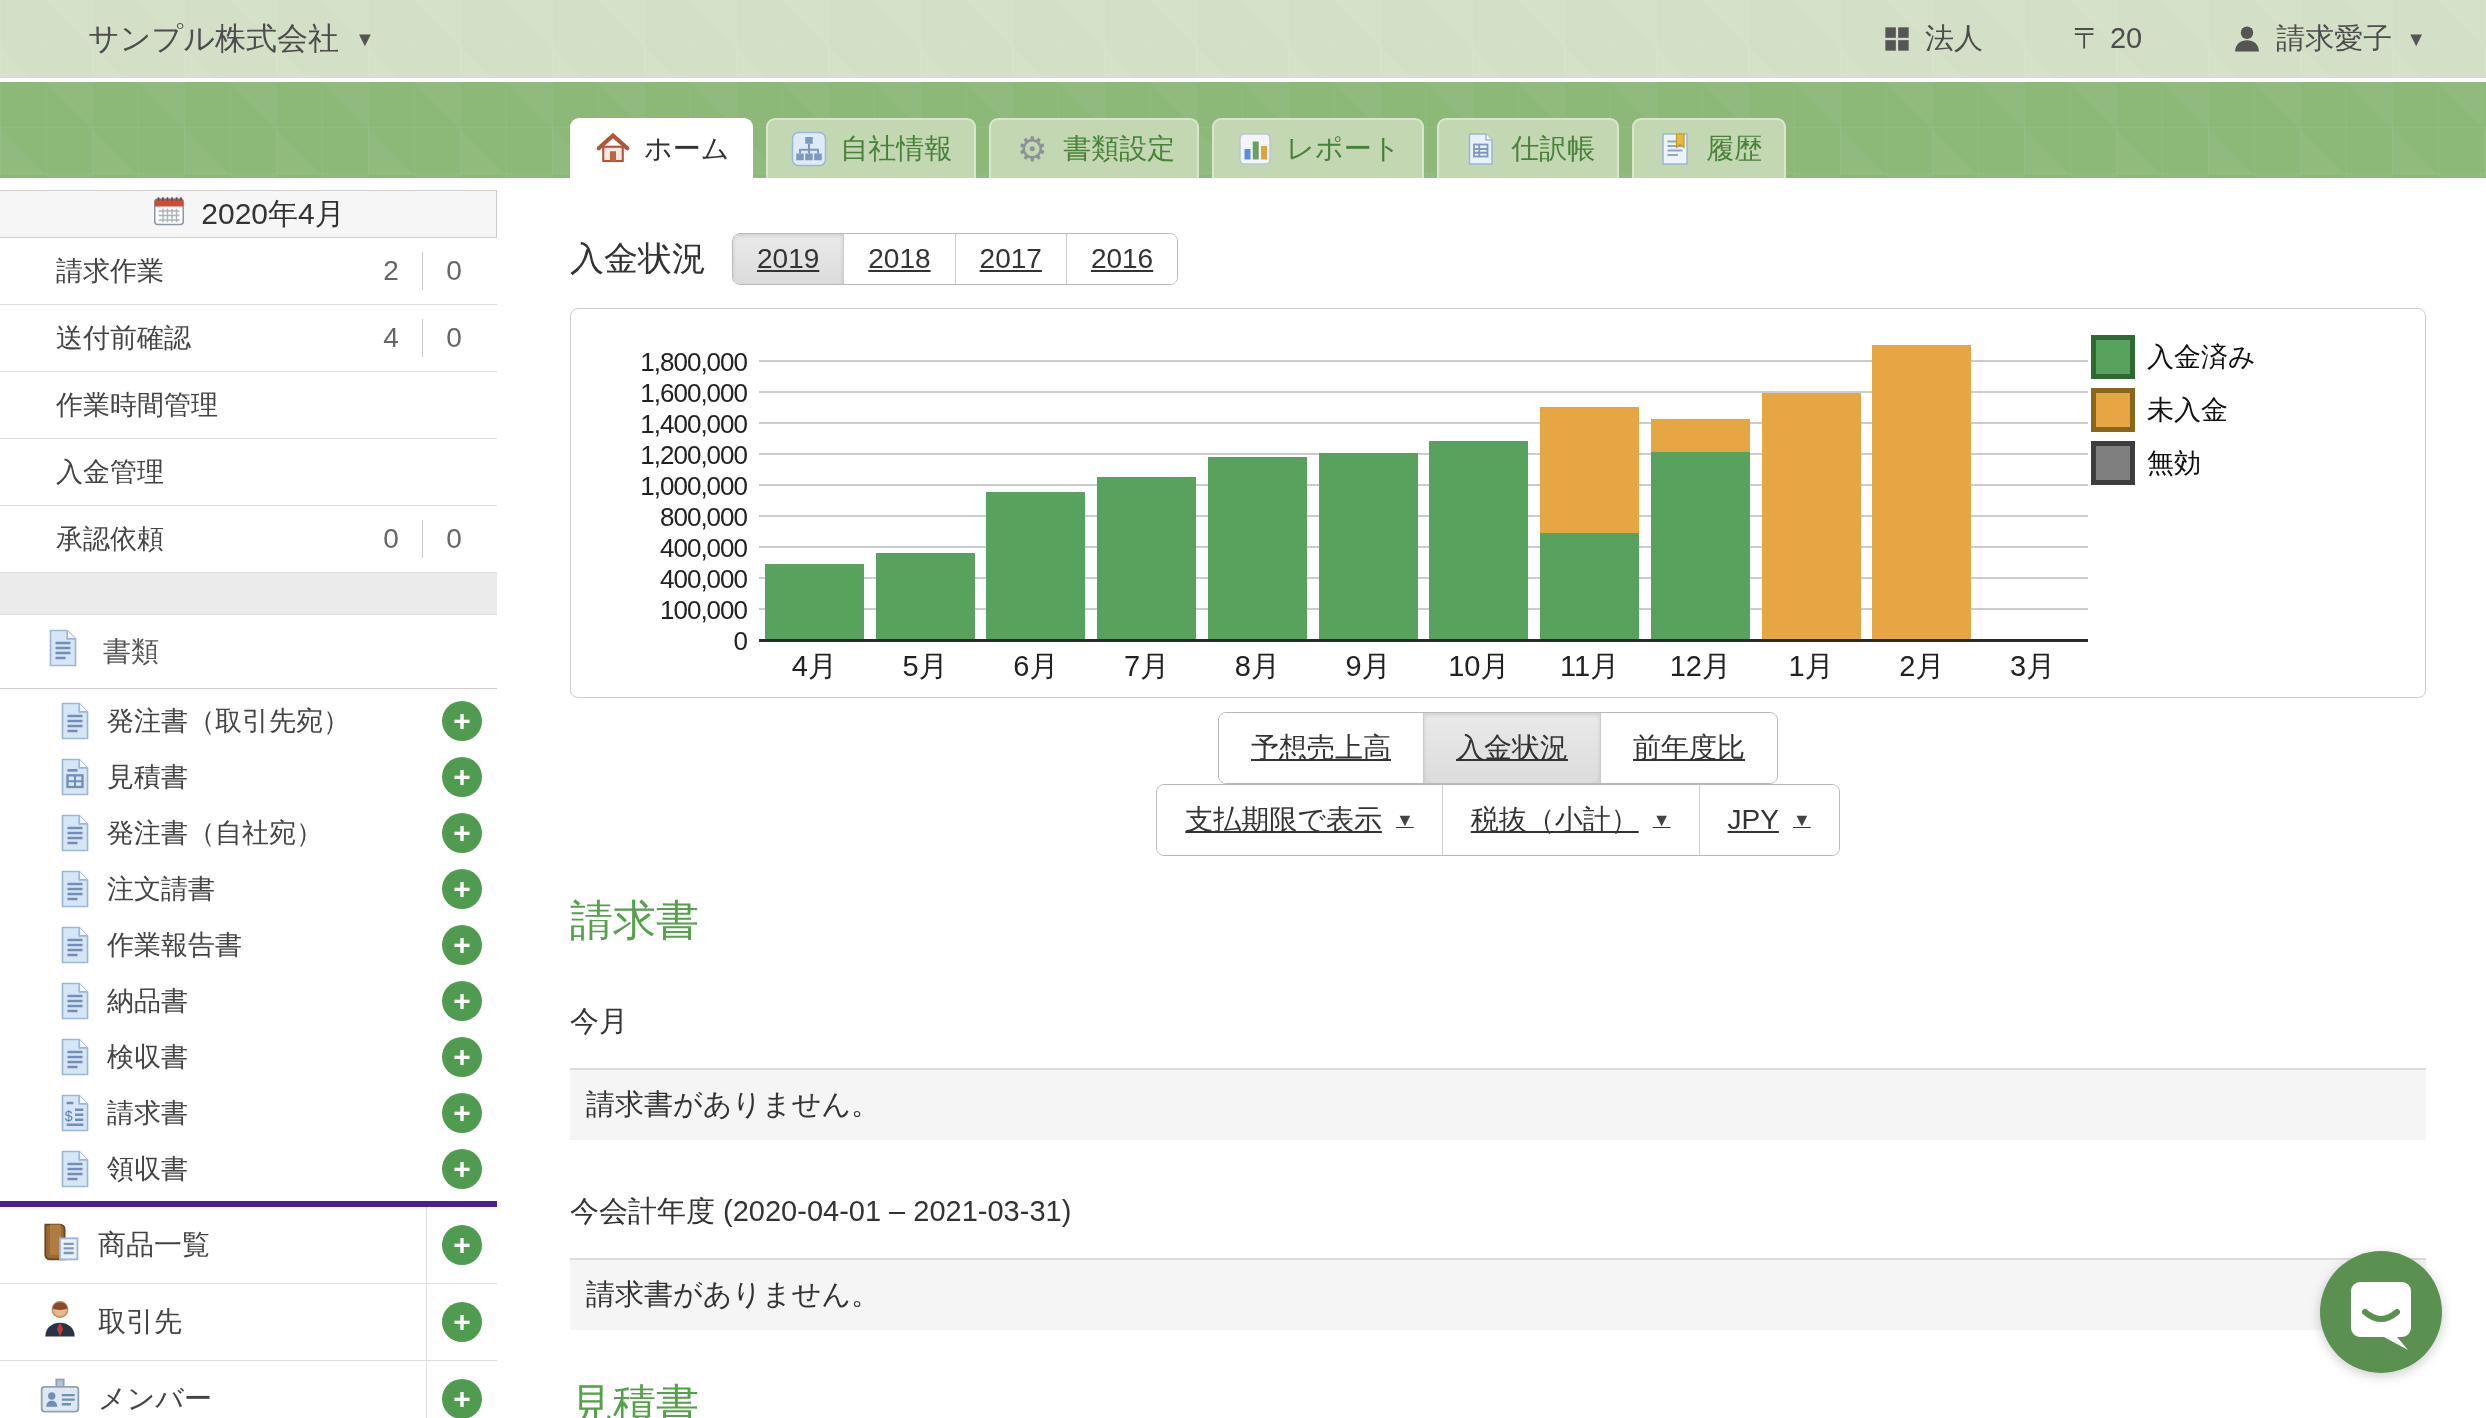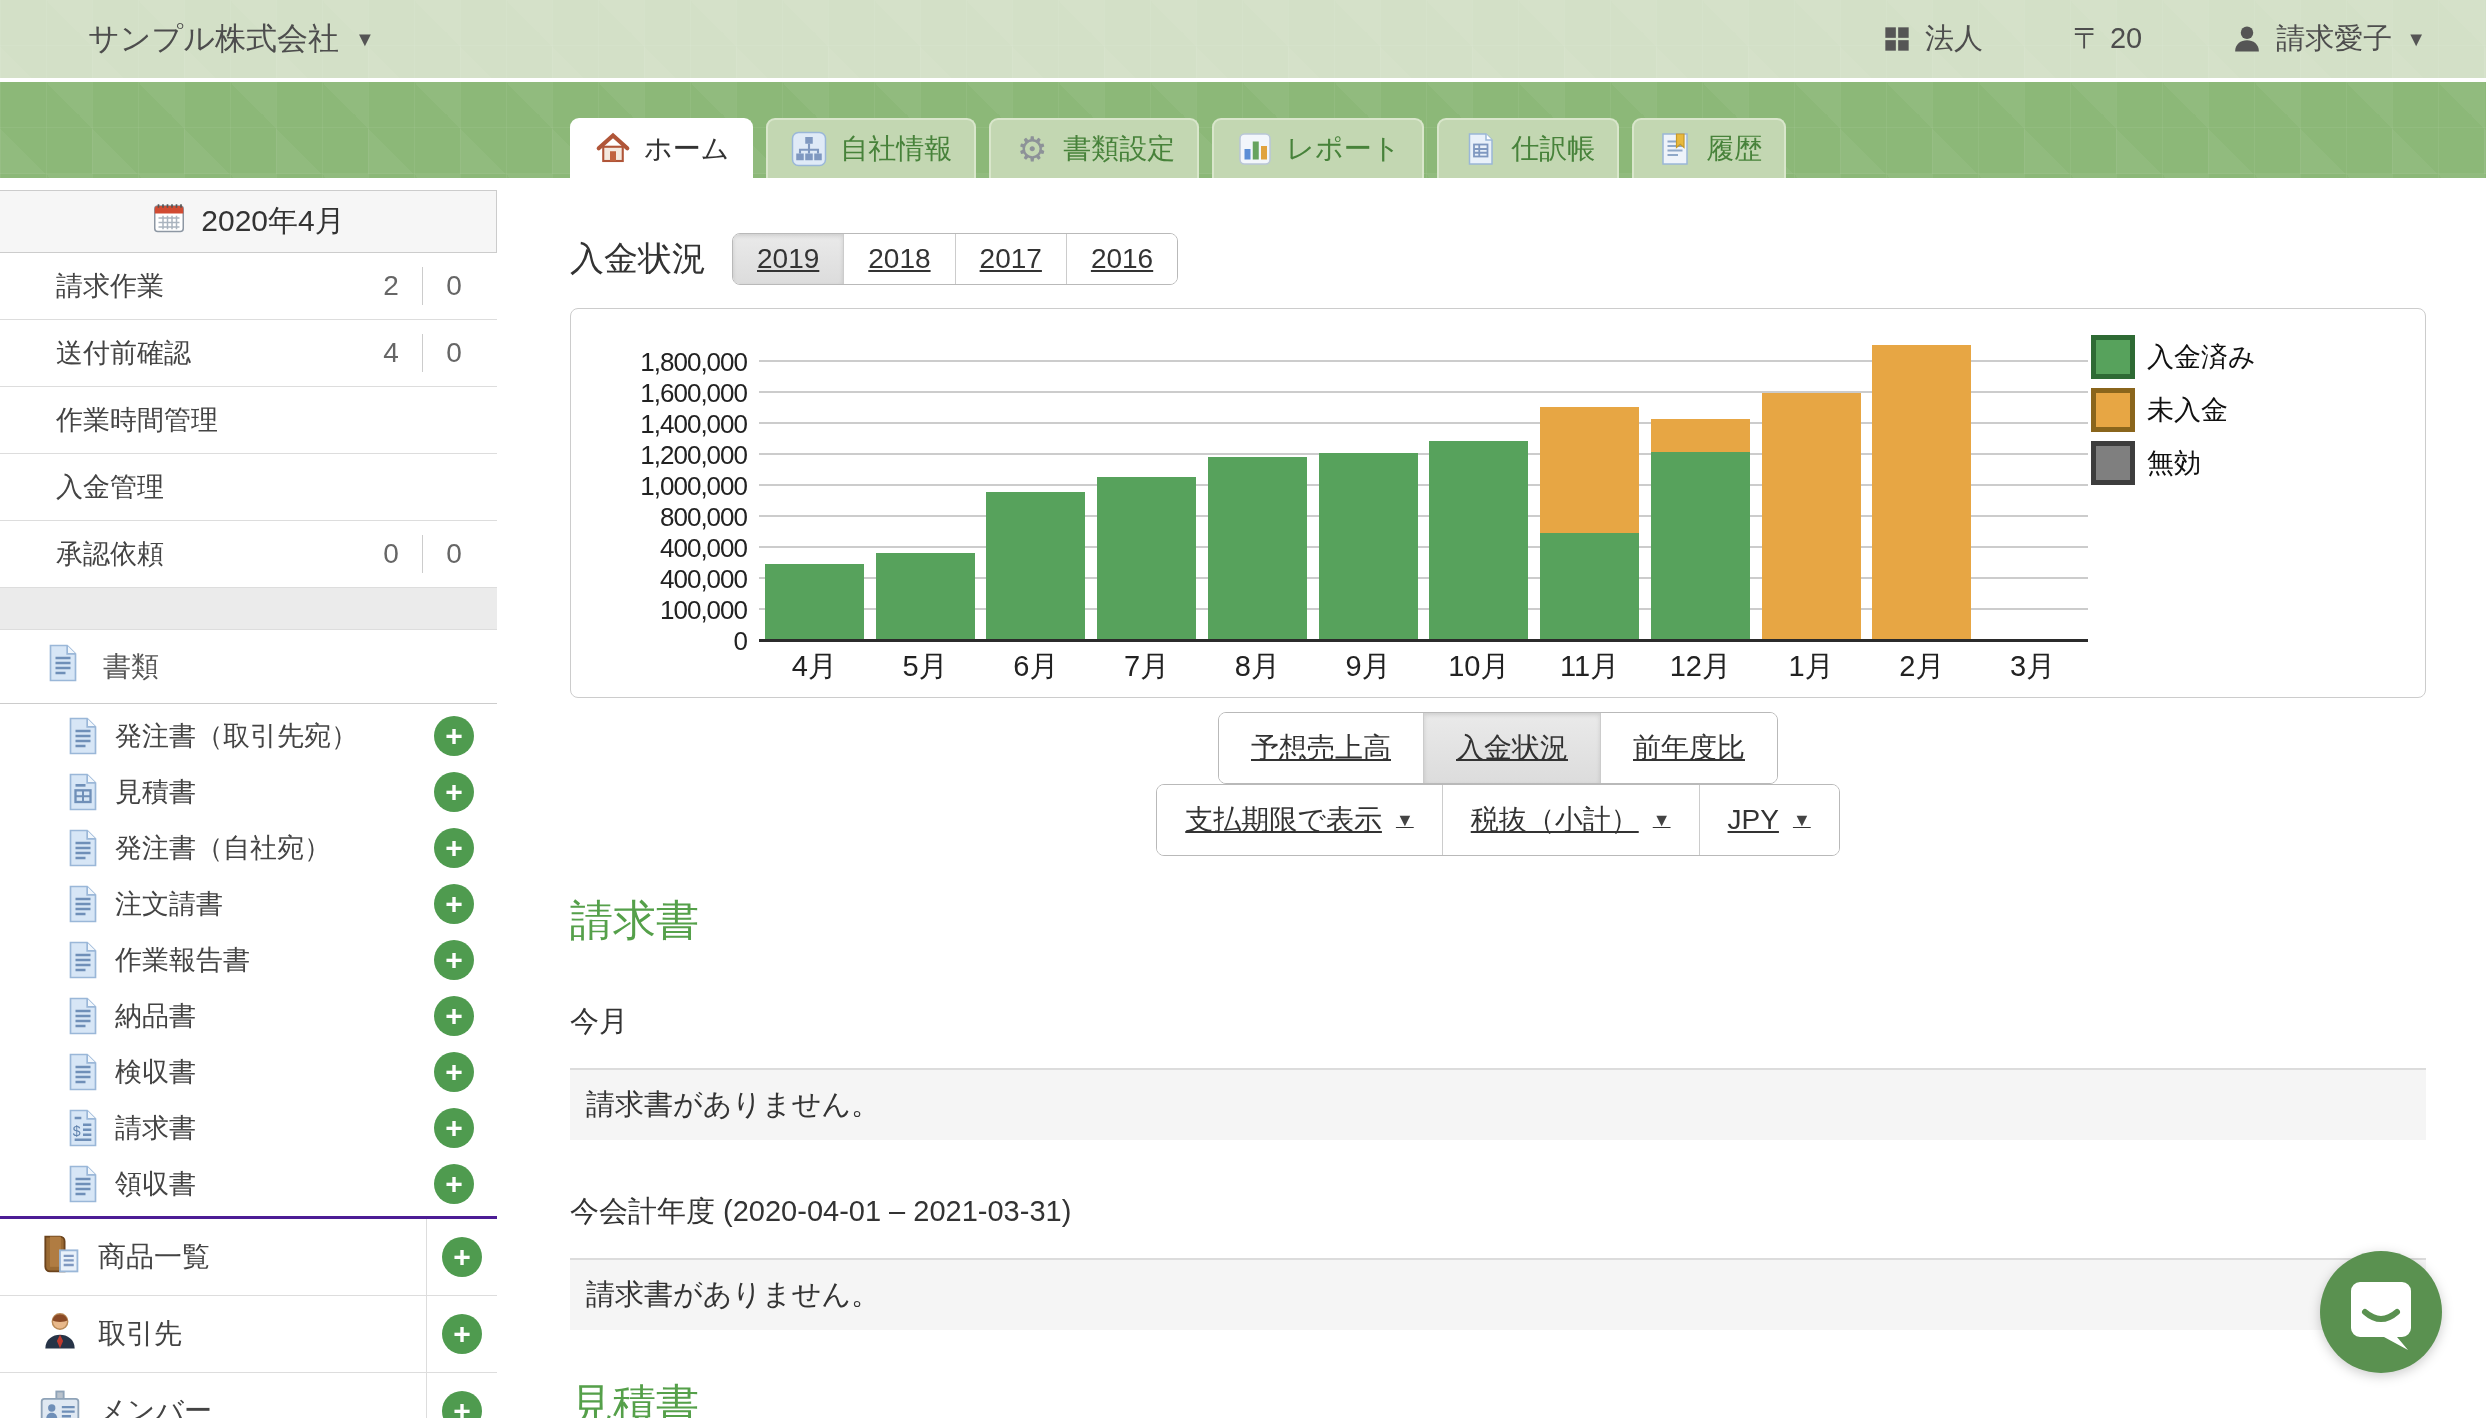--- a/index.html
+++ b/index.html
@@ -30,30 +30,30 @@
   .tab{display:flex;align-items:center;gap:12px;height:58px;padding:0 22px;border:2px solid #d9e6cb;border-bottom:none;
     border-radius:9px 9px 0 0;background:#c3d7b2;color:#47823a;font-size:28px;cursor:pointer;white-space:nowrap;}
   .tab.active{background:#fff;border-color:#fff;color:#333;}
   .tab .ticon{width:38px;height:38px;display:flex;align-items:center;justify-content:center;}
   .tab .ticon svg{width:36px;height:36px;display:block;}
   .gear-glyph{font-size:34px;color:#8d9298;line-height:1;}
 
   
   .layout{display:flex;align-items:flex-start;}
   .sidebar{width:497px;flex:0 0 497px;margin-top:12px;box-sizing:border-box;}
-  .side-cal{height:63px;background:#f6f6f6;border:1px solid #ccc;border-left:none;display:flex;align-items:center;justify-content:center;gap:14px;font-size:30px;color:#333;box-sizing:border-box;cursor:pointer;}
+  .side-cal{height:48px;background:#f6f6f6;border:1px solid #ccc;border-left:none;display:flex;align-items:center;justify-content:center;gap:14px;font-size:30px;color:#333;box-sizing:border-box;cursor:pointer;}
   .side-cal svg{width:36px;height:36px;}
   .side-row{height:66px;display:flex;align-items:center;padding:0 26px 0 56px;border-bottom:1px solid #ddd;font-size:27px;color:#444;cursor:pointer;background:#fff;}
   .side-row .nums{margin-left:auto;display:flex;align-items:center;}
   .side-row .n{font-size:28px;color:#666;min-width:34px;text-align:center;}
   .side-row .vsep{width:1px;height:38px;background:#ccc;margin:0 14px;}
   .side-spacer{height:41px;background:#ebebeb;border-bottom:1px solid #ddd;}
   .docs-header{height:73px;display:flex;align-items:center;gap:20px;padding-left:43px;border-bottom:1px solid #ccc;font-size:28px;color:#555;background:#fff;cursor:pointer;}
   .docs-header svg{width:40px;height:40px;}
-  .doc-list{list-style:none;margin:0;padding:4px 8px;border-bottom:3px solid #4c1d95;}
+  .doc-list{list-style:none;margin:0;padding:4px 0;border-bottom:6px solid #4c1d95;}
   .doc-item{height:56px;display:flex;align-items:center;padding:0 15px 0 55px;font-size:27px;color:#444;cursor:pointer;}
   .doc-item .dicon{width:40px;height:40px;margin-right:12px;flex:0 0 40px;}
   .doc-item .dicon svg{width:40px;height:40px;}
   .cat-row{height:76px;display:flex;align-items:stretch;border-bottom:1px solid #ddd;background:#fff;cursor:pointer;}
   .cat-main{flex:1;display:flex;align-items:center;gap:16px;padding-left:38px;font-size:28px;color:#444;}
   .cat-main svg{width:44px;height:44px;}
   .cat-plus{width:70px;border-left:1px solid #ddd;display:flex;align-items:center;justify-content:center;}
   .plus-circle{width:40px;height:40px;border-radius:50%;background:#4f9b4f;color:#fff;font-size:30px;font-weight:bold;
     display:flex;align-items:center;justify-content:center;line-height:1;cursor:pointer;flex:0 0 40px;}
   .doc-item .plus-wrap{margin-left:auto;}

